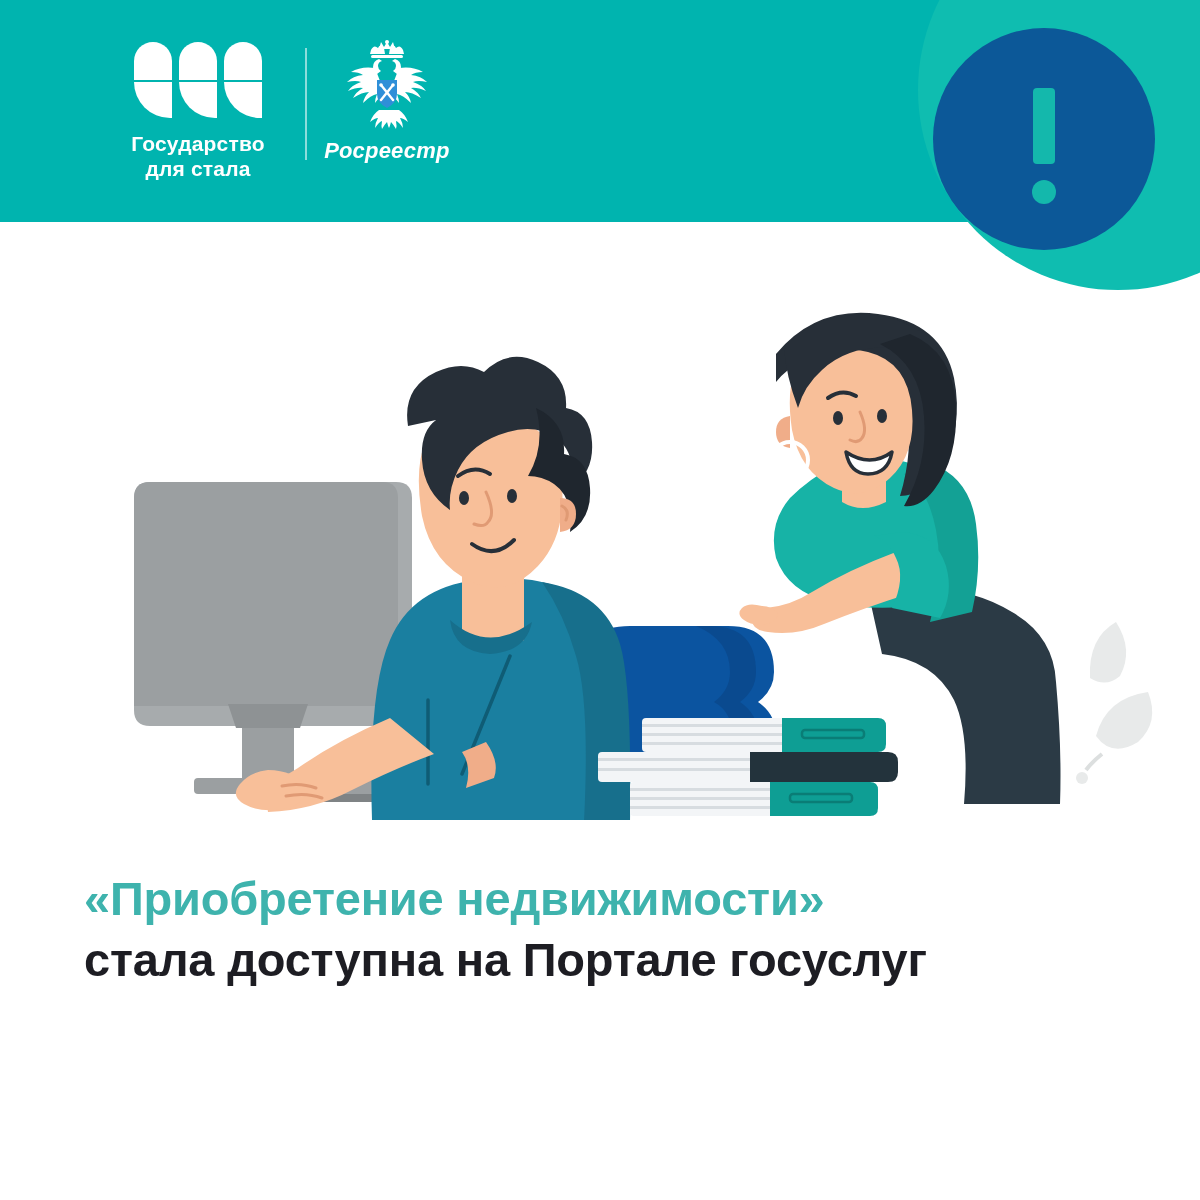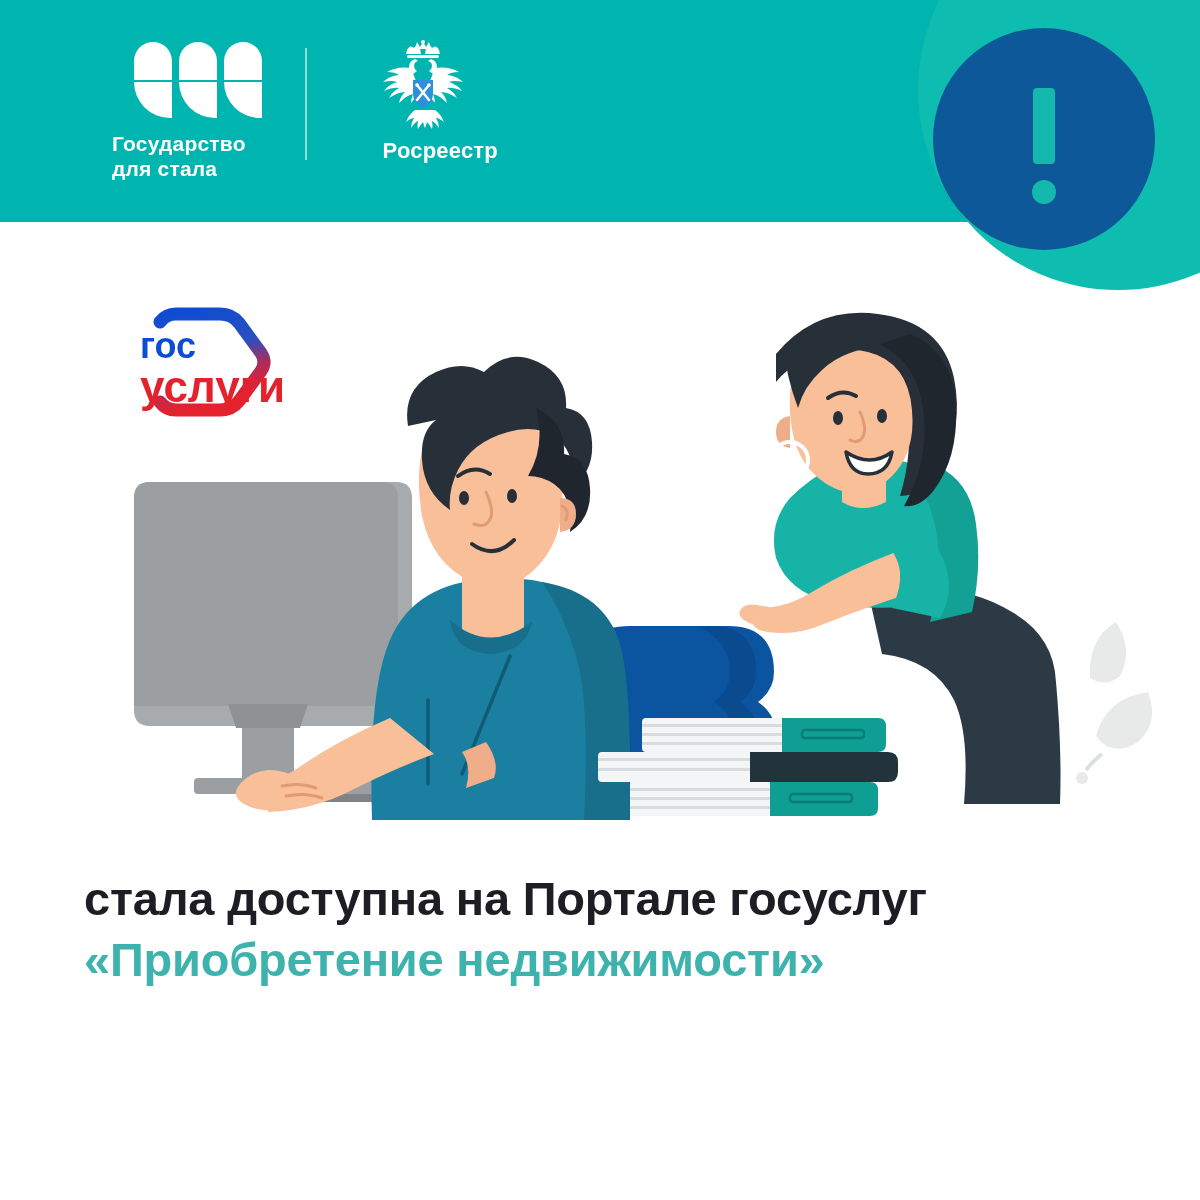--- a/index.html
+++ b/index.html
@@ -38,20 +38,21 @@
     left: 0; top: 0;
     width: 1200px; height: 222px;
     z-index: 4;
   }
 
   
   .logo-gos {
     position: absolute;
     left: 112px; top: 42px;
     width: 172px;
+    text-align: center;
   }
   .gos-mark {
     width: 128px; height: 76px;
     margin: 0 auto 14px auto;
     position: relative;
   }
   .gos-fig {
     position: absolute;
     top: 0;
     width: 38px; height: 76px;
@@ -82,23 +83,24 @@
   .header-divider {
     position: absolute;
     left: 305px; top: 48px;
     width: 2px; height: 112px;
     background: rgba(255,255,255,0.55);
   }
 
   
   .logo-rosreestr {
     position: absolute;
-    left: 348px; top: 40px;
+    left: 312px; top: 40px;
     width: 150px;
-    text-align: right;
+    text-align: center;
+    font-style: italic;
   }
   .eagle-wrap {
     width: 104px; height: 92px;
     margin: 0 auto 6px auto;
   }
   .rosreestr-text {
     color: #ffffff;
     font-size: 22px;
     font-weight: 700;
     letter-spacing: 0.2px;
@@ -230,35 +232,20 @@
       </div>
       <div class="rosreestr-text">Росреестр</div>
     </div>
   </div>
 
   <div class="excl-circle">
     <span class="excl-bar"></span>
     <span class="excl-dot"></span>
   </div>
 
-  <div class="gosuslugi">
-    <svg viewBox="0 0 172 160" width="172" height="160" aria-hidden="true">
-      <defs>
-        <linearGradient id="hexgrad" x1="0" y1="0" x2="0.25" y2="1">
-          <stop offset="0%" stop-color="#0d4cd3"></stop>
-          <stop offset="45%" stop-color="#2b4fc0"></stop>
-          <stop offset="72%" stop-color="#b32a56"></stop>
-          <stop offset="100%" stop-color="#e4222e"></stop>
-        </linearGradient>
-      </defs>
-      <path d="M42 34 q6-8 16-8 h44 q12 0 19 9 l22 30 q6 9 0 18 l-22 30 q-7 9-19 9 h-44 q-10 0-16-8" fill="none" stroke="url(#hexgrad)" stroke-width="13" stroke-linecap="round"></path>
-      <text x="22" y="70" font-family="Liberation Sans, sans-serif" font-size="36" font-weight="700" fill="#0d4cd3">гос</text>
-      <text x="22" y="114" font-family="Liberation Sans, sans-serif" font-size="44" font-weight="700" fill="#e4222e">услуги</text>
-    </svg>
-  </div>
 
   <div class="illustration">
     <svg viewBox="0 0 1080 520" width="1080" height="520" aria-hidden="true">
 
       <g fill="#e8eaea">
         <path d="M1000 378 q-2-40 26-56 q18 28 4 54 q-14 12-30 2z"></path>
         <path d="M1006 436 q10-38 52-44 q12 30-10 50 q-26 16-42-6z"></path>
         <path d="M996 470 q6-8 16-16" stroke="#dcdfdf" stroke-width="4" fill="none"></path>
         <circle cx="992" cy="478" r="6"></circle>
       </g>
@@ -372,17 +359,17 @@
         <rect x="540" y="497" width="160" height="3" fill="#d7dce0"></rect>
         <rect x="540" y="506" width="160" height="3" fill="#d7dce0"></rect>
         <path d="M680 482 h100 q8 0 8 8 v18 q0 8-8 8 h-100z" fill="#0e9e94"></path>
         <rect x="700" y="494" width="62" height="8" rx="3" fill="none" stroke="#0a7d76" stroke-width="2.5"></rect>
       </g>
 
     </svg>
   </div>
 
   <div class="headline">
+    <div class="line l2">«Приобретение недвижимости»</div>
     <div class="line l3">стала доступна на Портале госуслуг</div>
-    <div class="line l2">«Приобретение недвижимости»</div>
   </div>
 
 </div>
 
 </body></html>

